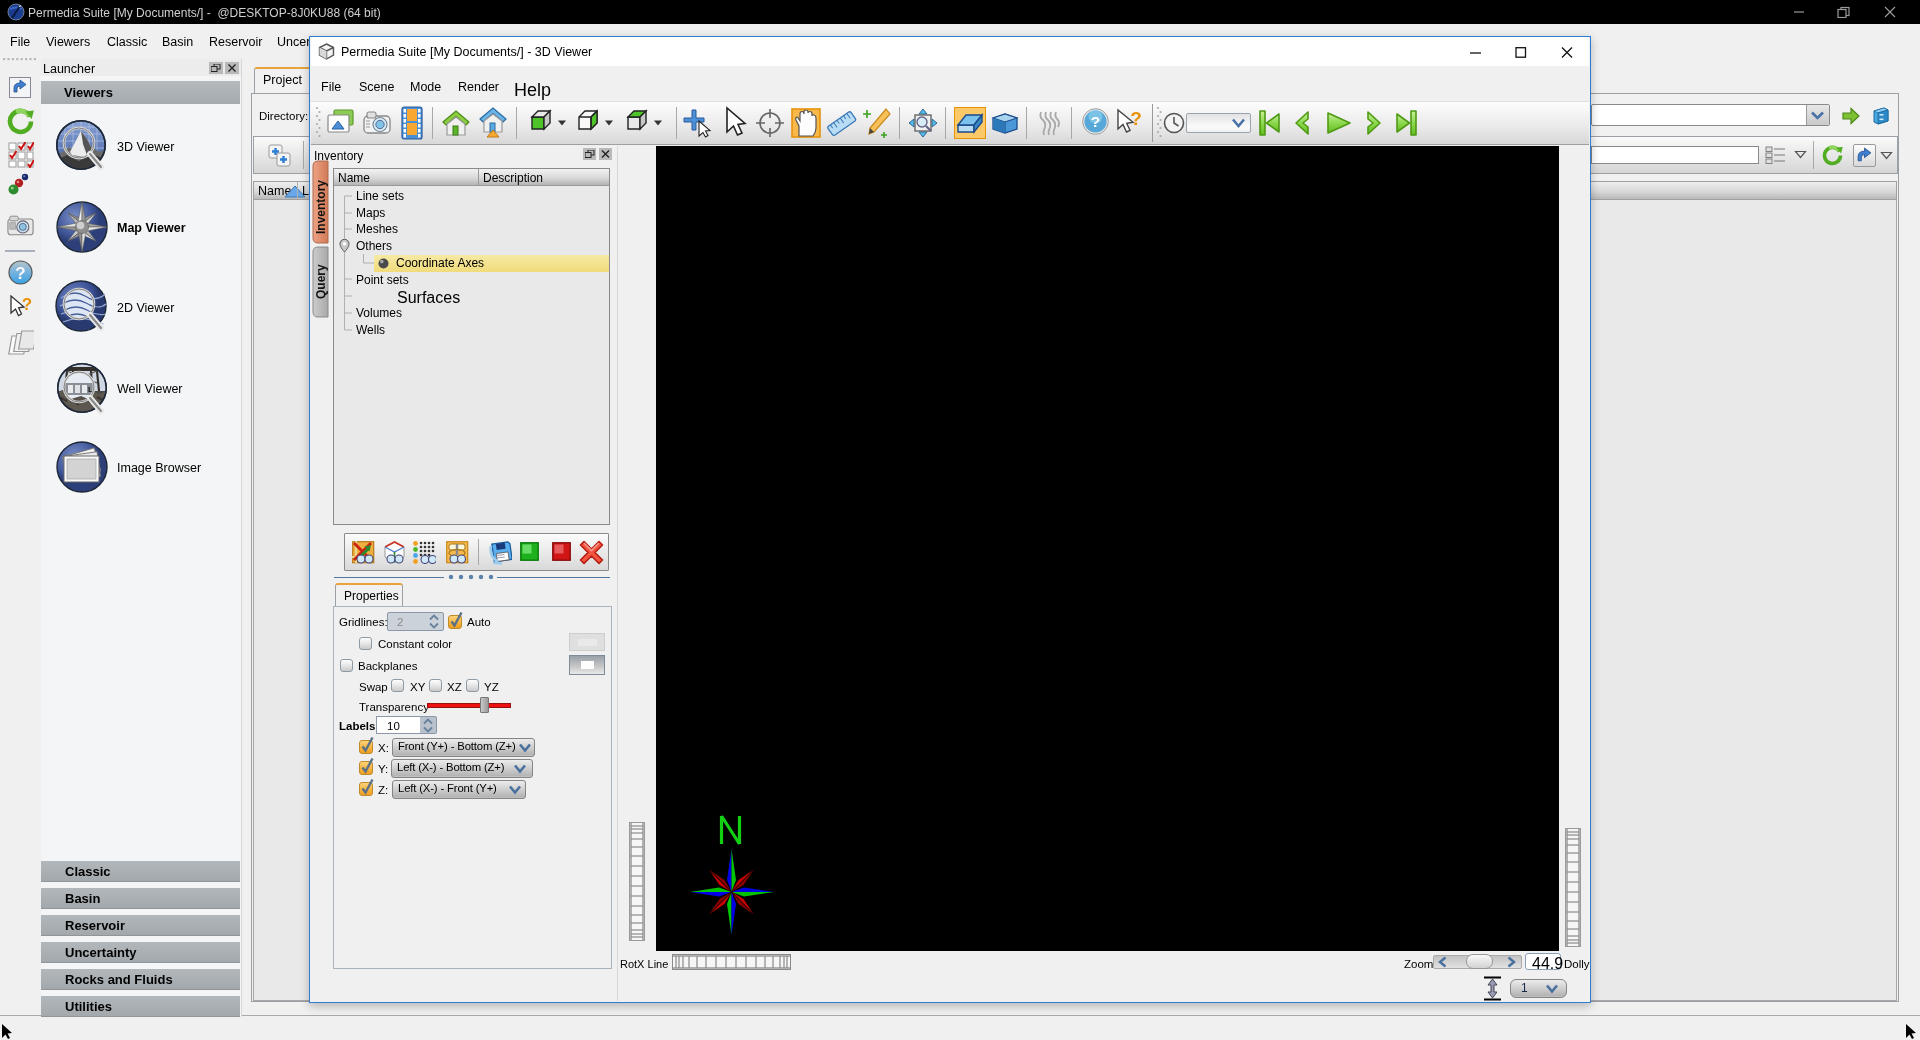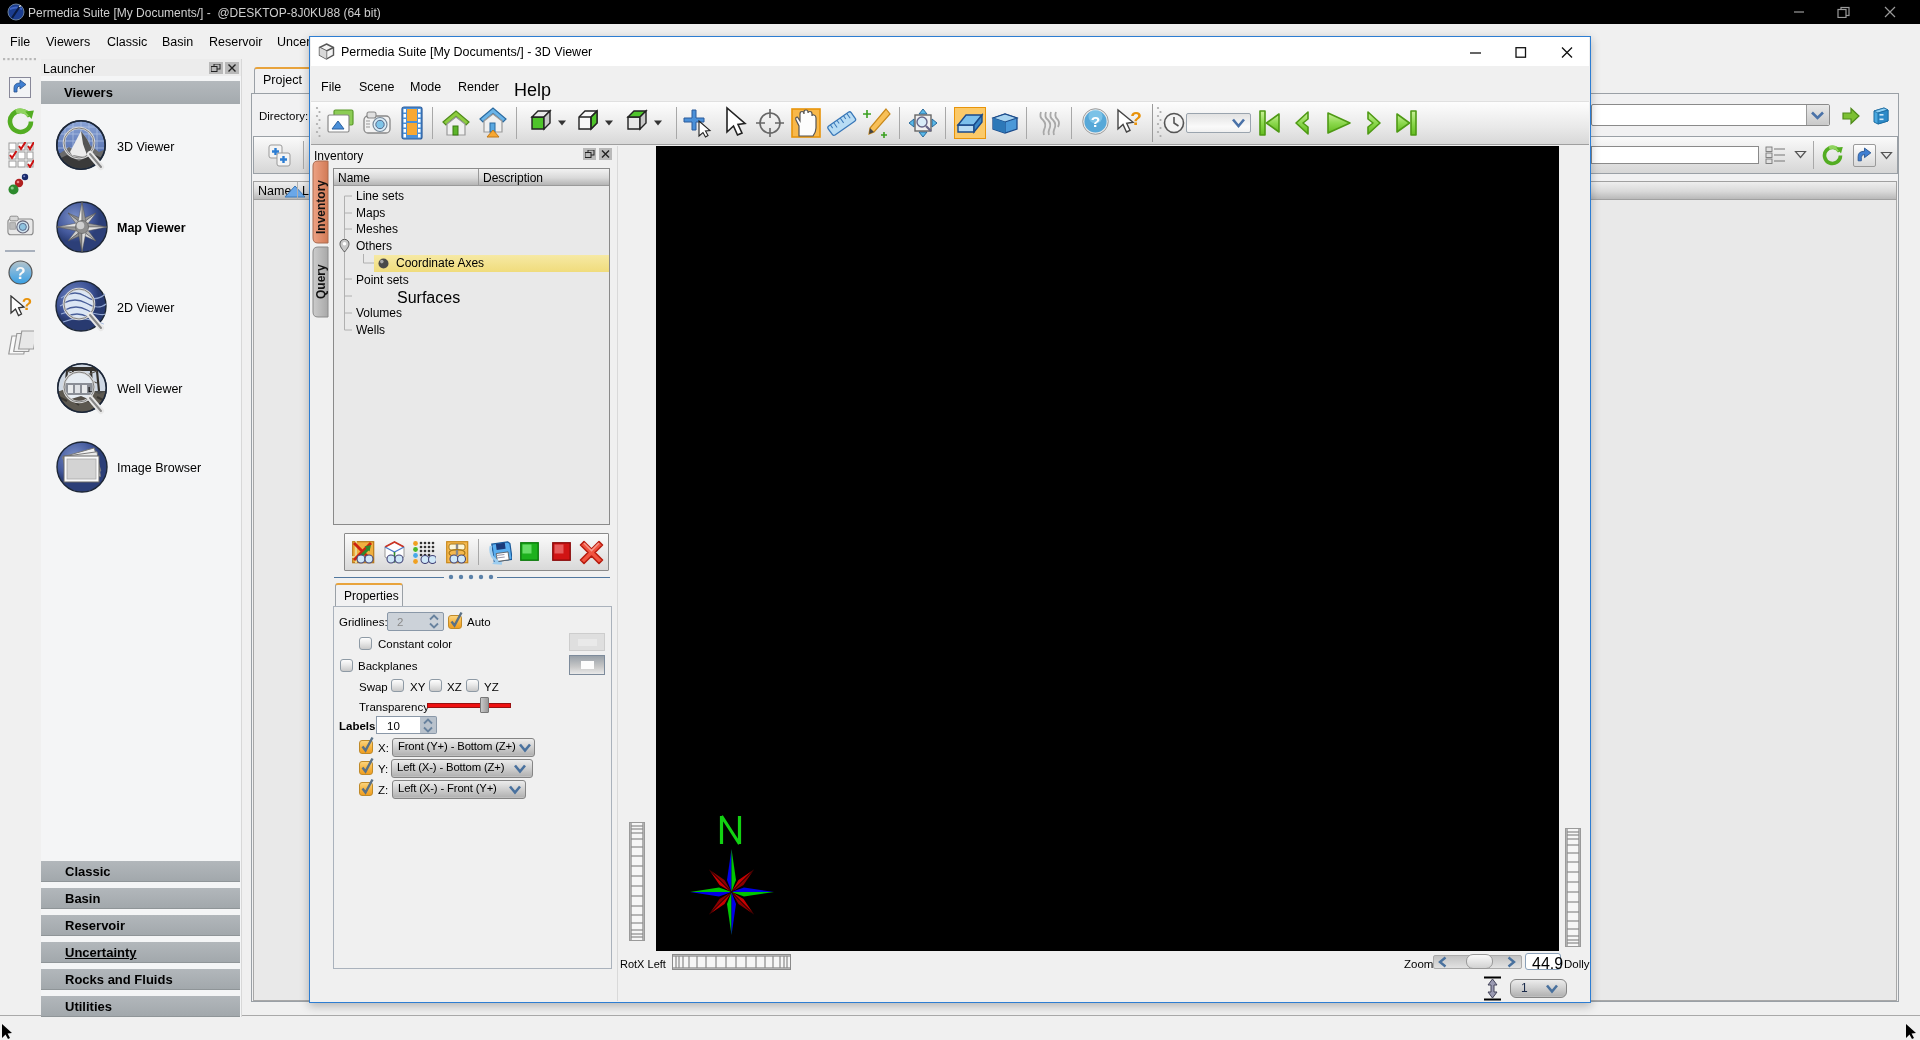--- a/index.html
+++ b/index.html
@@ -305,21 +305,21 @@
 </svg>
 <div class="abs" style="left:117px;top:461px;font-size:12.5px;">Image Browser</div>
 
 <div class="abs" style="left:41px;top:861px;width:199px;height:20px;background:linear-gradient(#b2b7bb,#a2a8ac);border-bottom:1px solid #8f9598;"></div>
 <div class="abs" style="left:65px;top:864px;font-size:13px;font-weight:bold;">Classic</div>
 <div class="abs" style="left:41px;top:888px;width:199px;height:20px;background:linear-gradient(#b2b7bb,#a2a8ac);border-bottom:1px solid #8f9598;"></div>
 <div class="abs" style="left:65px;top:891px;font-size:13px;font-weight:bold;">Basin</div>
 <div class="abs" style="left:41px;top:915px;width:199px;height:20px;background:linear-gradient(#b2b7bb,#a2a8ac);border-bottom:1px solid #8f9598;"></div>
 <div class="abs" style="left:65px;top:918px;font-size:13px;font-weight:bold;">Reservoir</div>
 <div class="abs" style="left:41px;top:942px;width:199px;height:20px;background:linear-gradient(#b2b7bb,#a2a8ac);border-bottom:1px solid #8f9598;"></div>
-<div class="abs" style="left:65px;top:945px;font-size:13px;font-weight:bold;text-decoration:underline;">Uncertainty</div>
+<div class="abs" style="left:65px;top:945px;font-size:13px;font-weight:bold;">Uncertainty</div>
 <div class="abs" style="left:41px;top:969px;width:199px;height:20px;background:linear-gradient(#b2b7bb,#a2a8ac);border-bottom:1px solid #8f9598;"></div>
 <div class="abs" style="left:65px;top:972px;font-size:13px;font-weight:bold;">Rocks and Fluids</div>
 <div class="abs" style="left:41px;top:996px;width:199px;height:20px;background:linear-gradient(#b2b7bb,#a2a8ac);border-bottom:1px solid #8f9598;"></div>
 <div class="abs" style="left:65px;top:999px;font-size:13px;font-weight:bold;">Utilities</div>
 
 <div class="abs" style="left:251px;top:93px;width:1648px;height:909px;background:#f1f1f2;border:1px solid #9aa0a6;box-sizing:border-box;"></div>
 
 <div class="abs" style="left:254px;top:67px;width:58px;height:26px;background:#f1f1f2;border:1px solid #9aa0a6;border-bottom:none;border-top:2.5px solid #e8a33c;border-radius:3px 3px 0 0;box-sizing:border-box;"></div>
 <div class="abs" style="left:263px;top:73px;font-size:12.5px;">Project</div>
 
@@ -924,21 +924,21 @@
   <line x1="1" y1="73" x2="13" y2="73"></line>
           <line x1="1" y1="83" x2="13" y2="83"></line>
           <line x1="1" y1="92" x2="13" y2="92"></line>
   <line x1="1" y1="100" x2="13" y2="100"></line>
           <line x1="1" y1="107" x2="13" y2="107"></line>
           <line x1="1" y1="111" x2="13" y2="111"></line>
           <line x1="1" y1="114" x2="13" y2="114"></line>
  </g>
 </svg>
 
-<div class="abs" style="left:620px;top:958px;font-size:11px;">RotX Left</div>
+<div class="abs" style="left:620px;top:958px;font-size:11px;">RotX Line</div>
 <div class="abs" style="left:672px;top:954px;width:119px;height:16px;border:1px solid #8a8a8a;background:#f6f6f6;box-sizing:border-box;"></div>
 <svg class="abs" style="left:673px;top:955px" width="117" height="14" viewBox="0 0 117 14">
  <rect x="0" y="0" width="117" height="14" fill="#f6f6f6"></rect>
  <rect x="0" y="0" width="117" height="2" fill="#b0b0b0"></rect>
  <rect x="0" y="12" width="117" height="2" fill="#b0b0b0"></rect>
  <g stroke="#8a8a8a" stroke-width="1.2">
   <line x1="3" y1="1" x2="3" y2="13"></line>
           <line x1="6" y1="1" x2="6" y2="13"></line>
           <line x1="10" y1="1" x2="10" y2="13"></line>
   <line x1="16" y1="1" x2="16" y2="13"></line>

